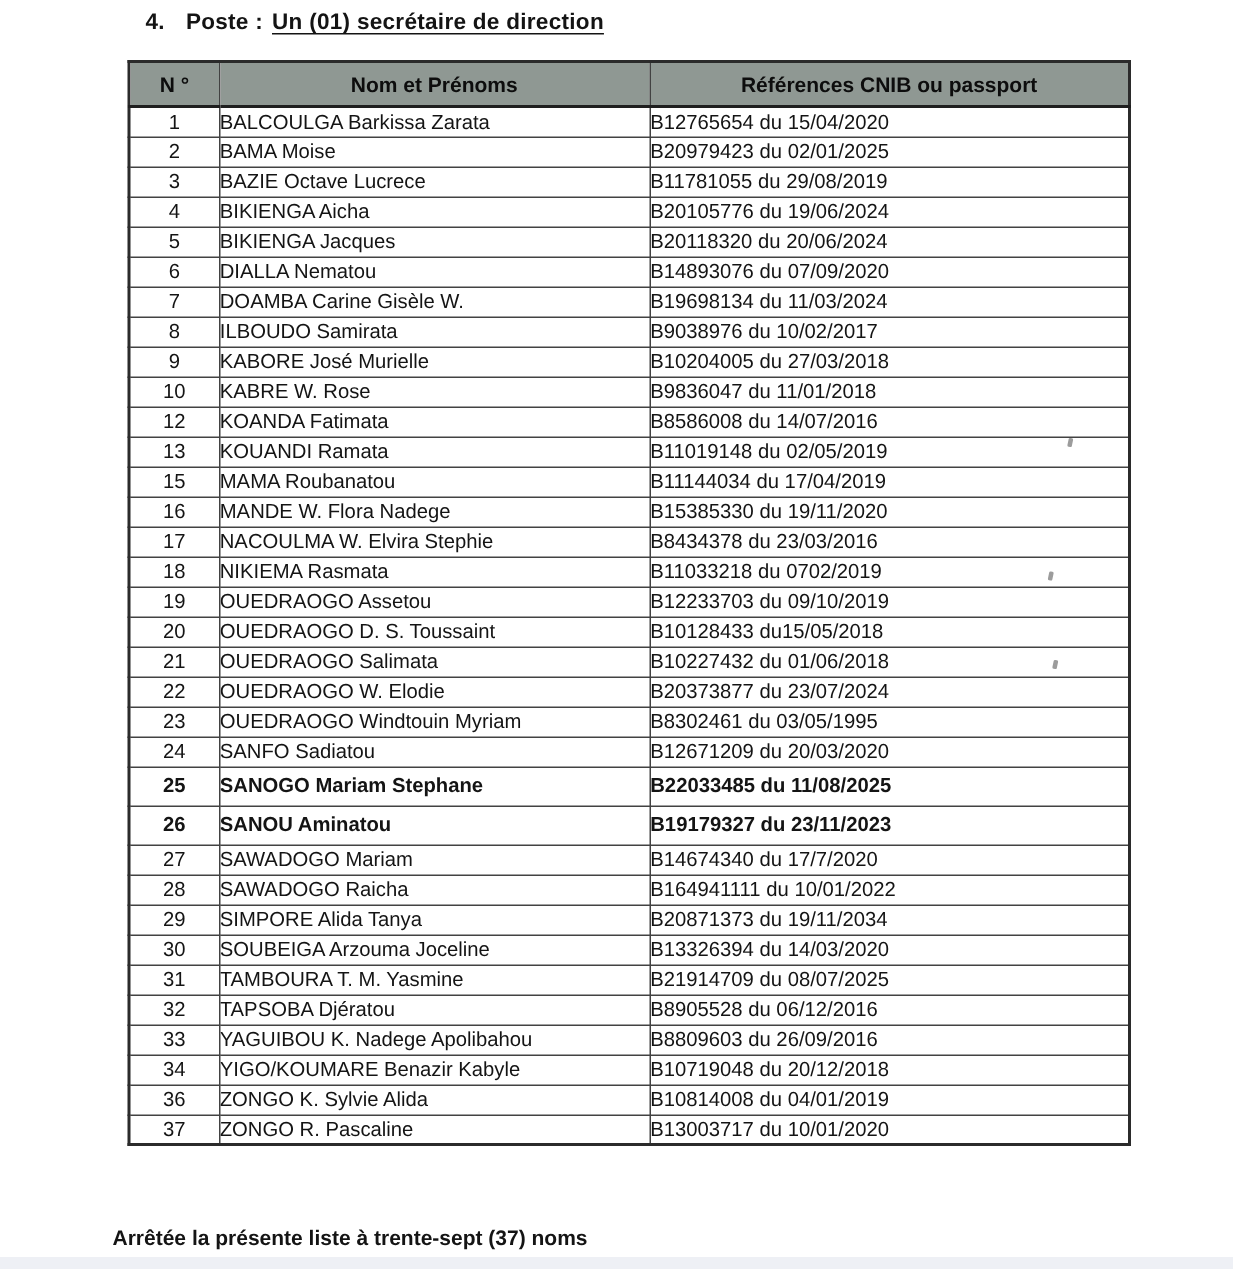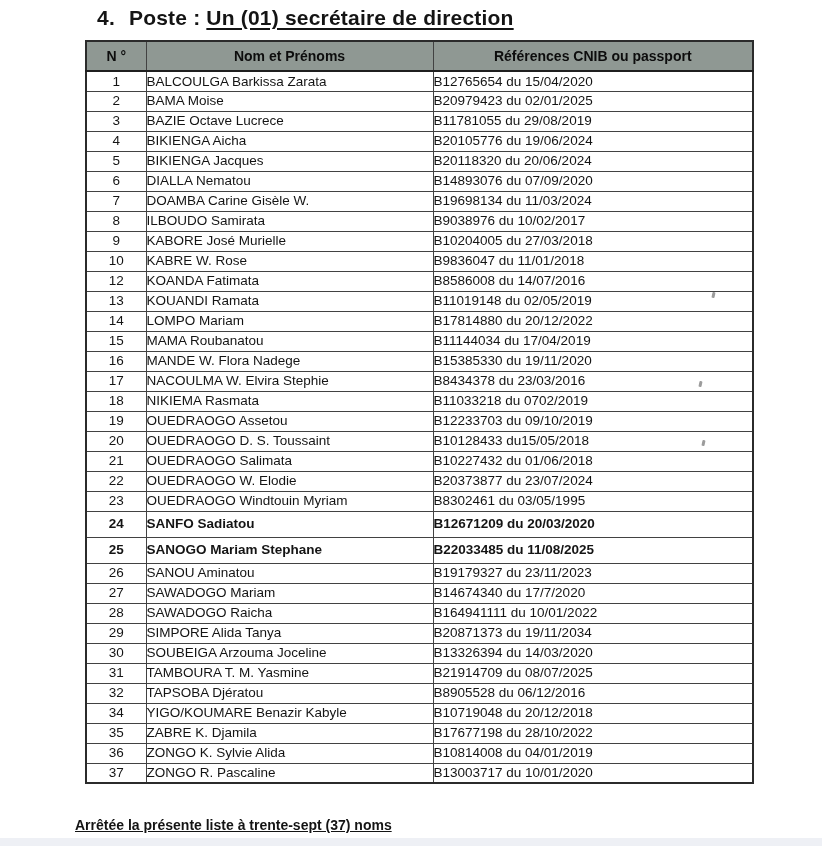--- a/index.html
+++ b/index.html
@@ -3,21 +3,21 @@
 <meta charset="utf-8">
 <style>
   html,body { margin:0; padding:0; }
   body {
     width:822px; height:846px; position:relative; overflow:hidden;
     background:#ffffff; color:#141414;
     font-family:"Liberation Sans", sans-serif;
   }
   .doc-title {
     position:absolute; left:97px; top:6px;
-    font-size:21px; font-weight:bold; letter-spacing:.2px; white-space:nowrap;text-align:right;
+    font-size:15px; font-weight:bold; letter-spacing:.2px; white-space:nowrap;text-align:right;
   }
   .doc-title .num { margin-right:14px; }
   .doc-title .label { margin-right:6px; }
   .doc-title .underlined { text-decoration:underline; text-underline-offset:3px; }
 
   table.roster {
     position:absolute; left:85px; top:40px; width:667px;
     border-collapse:collapse; table-layout:fixed;
     border:2px solid #2b2b2b;
   }
@@ -34,21 +34,21 @@
   col.c-name { width:287px; }
   col.c-ref { width:320px; }
   tbody tr { height:20px; }
   tbody tr:nth-child(23), tbody tr:nth-child(24) { height:26px;font-weight:bold; }
   td.cell-num { text-align:center; }
   td.cell-name { padding-left:10px; }
   td.cell-ref { padding-left:8px;margin-left:18px; }
 
   .doc-footer {
     position:absolute; left:75px; top:817px;
-    font-size:14px; font-weight:bold; white-space:nowrap;text-decoration:underline;
+    font-size:14px; font-weight:bold; white-space:nowrap;
   }
   .bottom-strip {
     position:absolute; left:0; top:838px; width:822px; height:8px;
     background:#eef0f5;
   }
   .speck {
     position:absolute; width:3px; height:6px; background:#4a4a4a;
     opacity:.55; border-radius:1px; transform:rotate(12deg);
   }
   .speck.s1 { left:712px; top:292px; }
@@ -130,25 +130,20 @@
         <td class="cell-num">12</td>
         <td class="cell-name">KOANDA Fatimata</td>
         <td class="cell-ref">B8586008 du 14/07/2016</td>
       </tr>
       <tr>
         <td class="cell-num">13</td>
         <td class="cell-name">KOUANDI Ramata</td>
         <td class="cell-ref">B11019148 du 02/05/2019</td>
       </tr>
       <tr>
-        <td class="cell-num">14</td>
-        <td class="cell-name">LOMPO Mariam</td>
-        <td class="cell-ref">B17814880 du 20/12/2022</td>
-      </tr>
-      <tr>
         <td class="cell-num">15</td>
         <td class="cell-name">MAMA Roubanatou</td>
         <td class="cell-ref">B11144034 du 17/04/2019</td>
       </tr>
       <tr>
         <td class="cell-num">16</td>
         <td class="cell-name">MANDE W. Flora Nadege</td>
         <td class="cell-ref">B15385330 du 19/11/2020</td>
       </tr>
       <tr>
@@ -225,28 +220,28 @@
         <td class="cell-num">31</td>
         <td class="cell-name">TAMBOURA T. M. Yasmine</td>
         <td class="cell-ref">B21914709 du 08/07/2025</td>
       </tr>
       <tr>
         <td class="cell-num">32</td>
         <td class="cell-name">TAPSOBA Djératou</td>
         <td class="cell-ref">B8905528 du 06/12/2016</td>
       </tr>
       <tr>
+        <td class="cell-num">33</td>
+        <td class="cell-name">YAGUIBOU K. Nadege Apolibahou</td>
+        <td class="cell-ref">B8809603 du 26/09/2016</td>
+      </tr>
+      <tr>
         <td class="cell-num">34</td>
         <td class="cell-name">YIGO/KOUMARE Benazir Kabyle</td>
         <td class="cell-ref">B10719048 du 20/12/2018</td>
-      </tr>
-      <tr>
-        <td class="cell-num">35</td>
-        <td class="cell-name">ZABRE K. Djamila</td>
-        <td class="cell-ref">B17677198 du 28/10/2022</td>
       </tr>
       <tr>
         <td class="cell-num">36</td>
         <td class="cell-name">ZONGO K. Sylvie Alida</td>
         <td class="cell-ref">B10814008 du 04/01/2019</td>
       </tr>
       <tr>
         <td class="cell-num">37</td>
         <td class="cell-name">ZONGO R. Pascaline</td>
         <td class="cell-ref">B13003717 du 10/01/2020</td>

